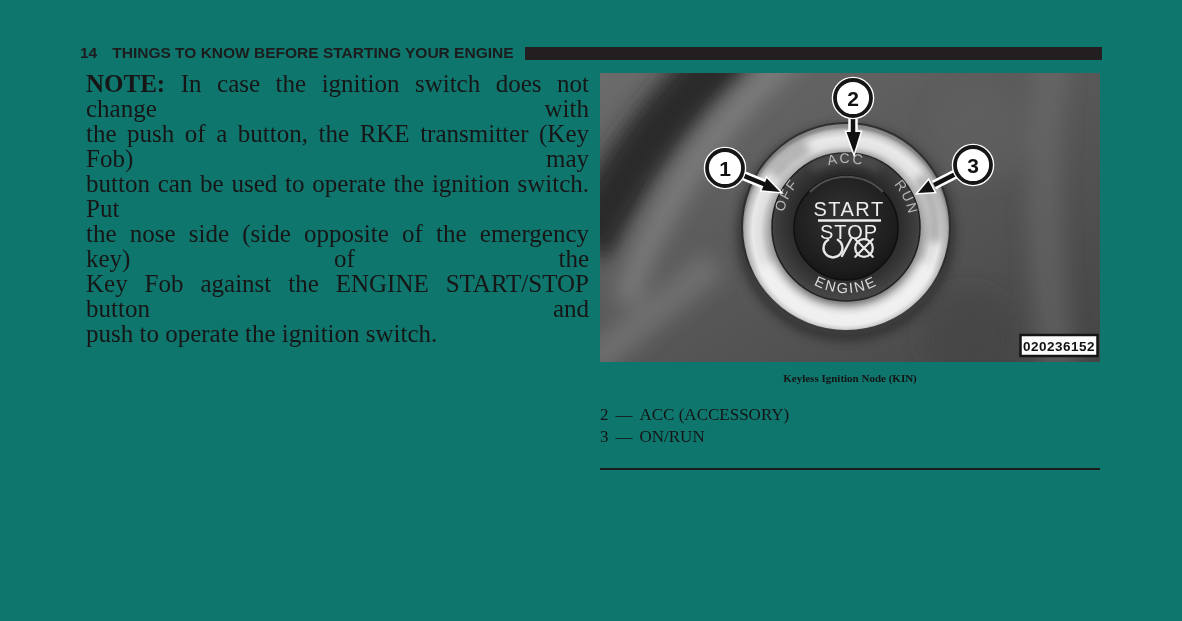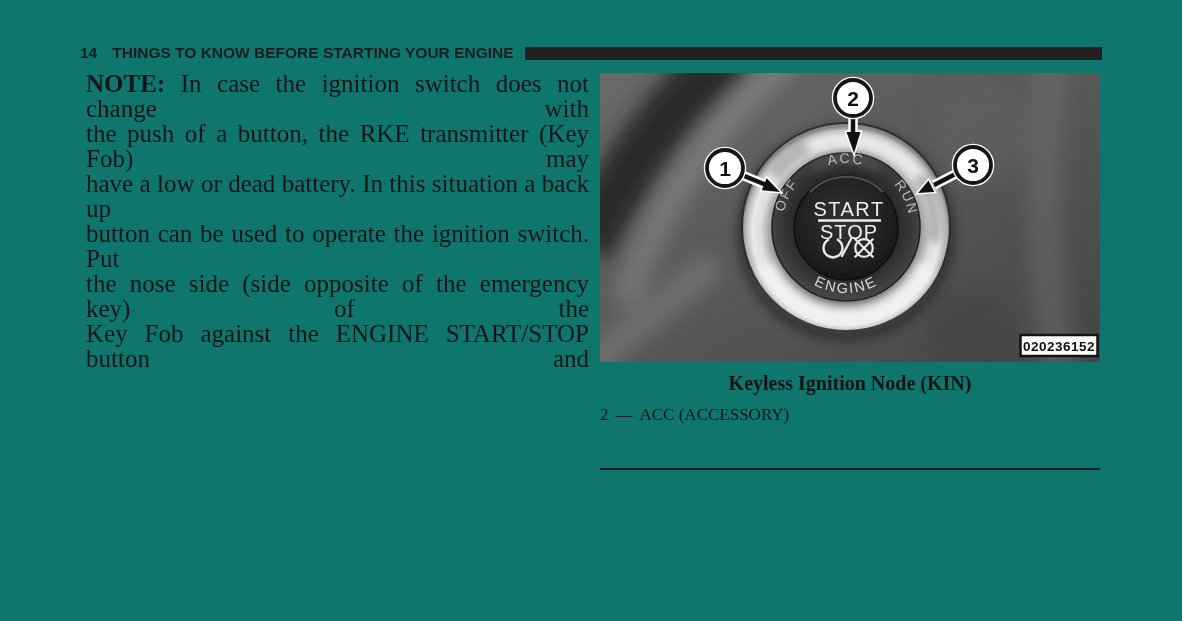--- a/index.html
+++ b/index.html
@@ -16,45 +16,45 @@
   
   .note{position:absolute;left:80px;top:71px;width:503px;font-size:25px;line-height:25px;margin-left:6px;}
   .note-line{text-align:justify;text-align-last:justify;}
   .note-line.last{text-align-last:left;}
   .note b{font-weight:bold;}
 
   
   .photo{position:absolute;left:600px;top:73px;width:500px;height:289px;}
   .photo svg{display:block;}
   .caption{position:absolute;left:600px;top:372px;width:500px;text-align:center;
-           font-weight:bold;font-size:20px;color:#141414;}
+           font-weight:bold;font-size:11px;color:#141414;}
 
   
   .legend{position:absolute;left:600px;top:404px;width:500px;font-size:17px;line-height:21.5px;color:#141414;}
   .legend .dash{margin:0 7px;}
   .bottom-rule{position:absolute;left:600px;top:468px;width:500px;height:2px;background:#1b1b1b;}
 </style>
 </head>
 <body>
 
 <div id="page">
 
   <div class="header">
     <span class="page-num">14</span>
     <span class="header-title">THINGS TO KNOW BEFORE STARTING YOUR ENGINE</span>
     <div class="header-bar"></div>
   </div>
 
   <div class="note">
     <div class="note-line"><b>NOTE:</b> <span>In case the ignition switch does not change with</span></div>
     <div class="note-line">the push of a button, the RKE transmitter (Key Fob) may</div>
-    <div class="note-line">have a low or dead battery. In this situation a back up</div>
     <div class="note-line">button can be used to operate the ignition switch. Put</div>
     <div class="note-line">the nose side (side opposite of the emergency key) of the</div>
     <div class="note-line">Key Fob against the ENGINE START/STOP button and</div>
+    <div class="note-line last">push to operate the ignition switch.</div>
   </div>
 
   <div class="photo">
     <svg width="500" height="289" viewBox="0 0 500 289" xmlns="http://www.w3.org/2000/svg">
       <defs>
         <linearGradient id="bgGrad" x1="0" y1="0" x2="1" y2="1">
           <stop offset="0" stop-color="#6b6b6b"></stop>
           <stop offset="0.45" stop-color="#5a5a5a"></stop>
           <stop offset="1" stop-color="#454545"></stop>
         </linearGradient>
@@ -191,17 +191,18 @@
         <rect x="420.5" y="262" width="77" height="21" fill="#fbfbfb" stroke="#141414" stroke-width="2.5"></rect>
         <text x="459" y="277.5" text-anchor="middle" font-family="Liberation Sans, sans-serif" font-size="13.5" font-weight="bold" fill="#111111" letter-spacing="0.5">020236152</text>
       </g>
     </svg>
   </div>
 
   <div class="caption">Keyless Ignition Node (KIN)</div>
 
   <div class="legend">
     <div class="legend-row"><span>2</span><span class="dash">—</span><span>ACC (ACCESSORY)</span></div>
+    <div class="legend-row"><span>3</span><span class="dash">—</span><span>ON/RUN</span></div>
   </div>
 
   <div class="bottom-rule"></div>
 
 </div>
 
 </body></html>

